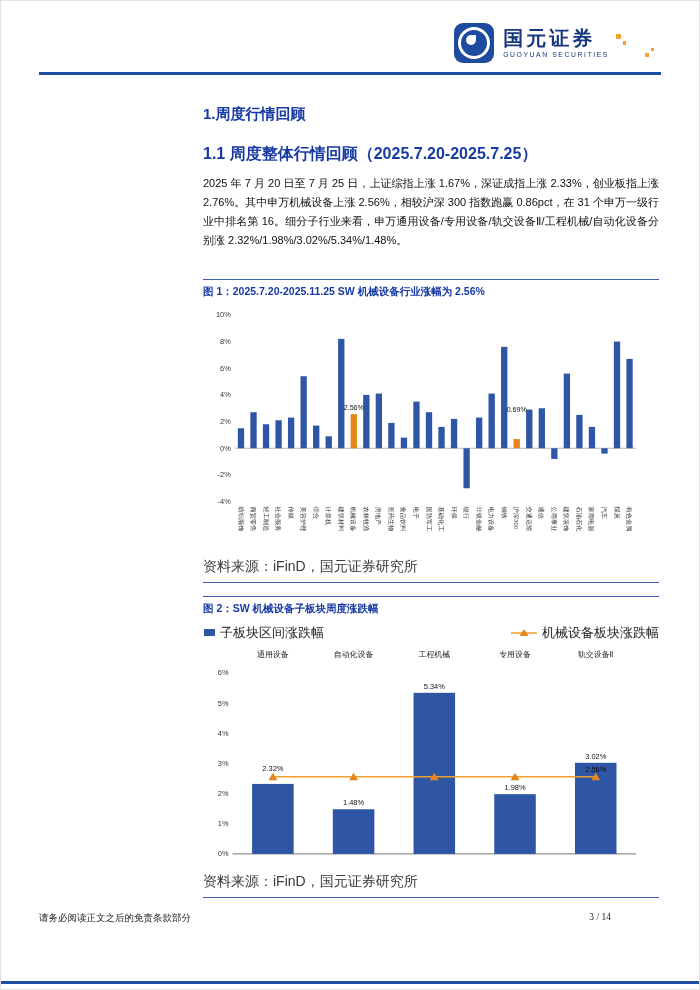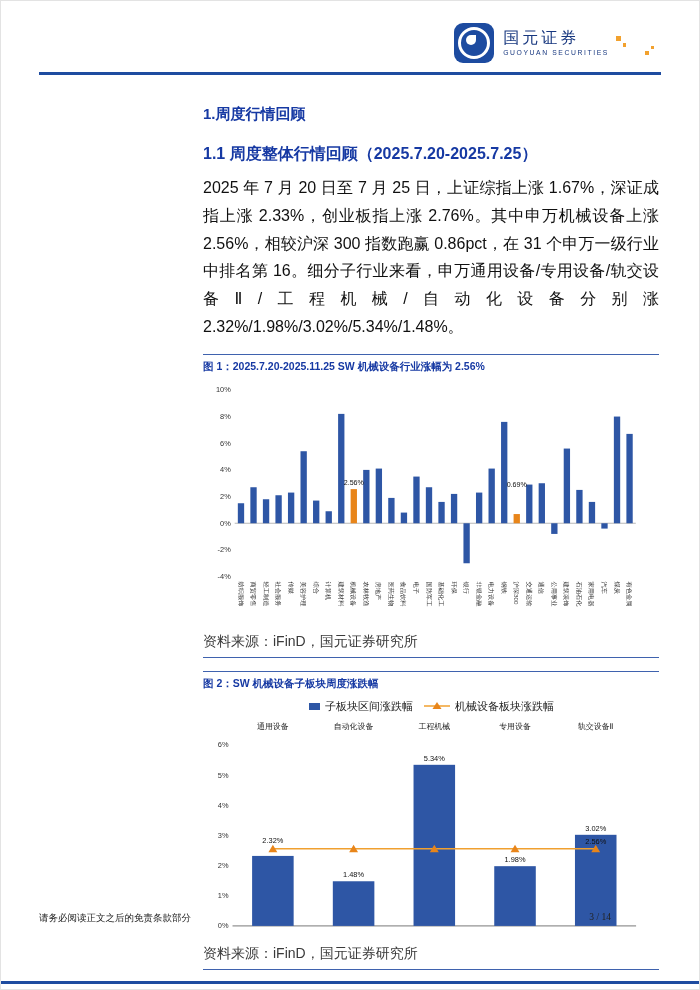--- a/index.html
+++ b/index.html
@@ -5,42 +5,42 @@
   html,body{margin:0;padding:0;background:#d9d9d9;}
   .page{width:700px;height:990px;position:relative;background:#ffffff;margin:0 auto;
         font-family:"Liberation Sans","DejaVu Sans",sans-serif;overflow:hidden;border:1px solid #e3e3e3;box-sizing:border-box;}
 
   
   .brand{position:absolute;top:22px;right:76px;display:flex;align-items:center;gap:9px;}
   .logo-mark{width:40px;height:40px;background:#1d4ba0;border-radius:9px;display:flex;align-items:center;justify-content:center;}
   .logo-ring{width:26px;height:26px;border:3px solid #fff;border-radius:50%;position:relative;}
   .logo-ring::after{content:"";position:absolute;left:5px;top:5px;width:10px;height:10px;background:#fff;border-radius:50% 0 50% 50%;}
   .brand-text{position:relative;padding-right:14px;}
-  .brand-cn{font-size:16px;font-weight:normal;color:#17377f;letter-spacing:3px;line-height:1.05;}
+  .brand-cn{font-size:20px;font-weight:bold;color:#17377f;letter-spacing:3px;line-height:1.05;}
   .brand-en{font-size:6.8px;color:#17377f;letter-spacing:1.6px;margin-top:2px;}
   .deco{position:absolute;background:#f2a12e;}
   .deco.d1{width:5px;height:5px;right:2px;top:6px;}
   .deco.d2{width:3.5px;height:3.5px;right:-3px;top:13px;}
   .deco.d3{width:4px;height:4px;right:-26px;bottom:1px;}
   .deco.d4{width:3px;height:3px;right:-31px;bottom:7px;}
   .top-rule{position:absolute;top:71px;left:38px;right:38px;height:3px;background:#1e4ca0;}
 
   
   .content{position:absolute;left:202px;width:456px;top:88px;}
   .h1{font-size:15px;font-weight:bold;color:#1639a3;margin:16px 0 0;}
   .h2{font-size:16px;font-weight:bold;color:#1639a3;margin:20px 0 9px;}
-  .para{font-size:16px;line-height:1.74;color:#101010;text-align:justify;margin:0 0 13px;}
+  .para{font-size:11px;line-height:1.74;color:#101010;text-align:justify;margin:0 0 28px;}
 
   .figure{border-top:1px solid #3f62ae;border-bottom:1px solid #3f62ae;margin-bottom:13px;}
   .fig-title{font-size:10.5px;font-weight:bold;color:#1639a3;padding:5px 0 6px;}
   .fig-source{font-size:14px;color:#3a3a3a;padding:3px 0 6px;}
   .chart-wrap{margin-left:-14px;}
   svg text{font-family:"Liberation Sans","DejaVu Sans",sans-serif;}
 
-  .legend{display:flex;justify-content:center;align-items:center;gap:10px;font-size:11px;color:#222;margin:2px 0 2px;}
+  .legend{display:flex;justify-content:space-between;align-items:center;gap:10px;font-size:13px;color:#222;margin:2px 0 2px;}
   .legend-item{display:flex;align-items:center;gap:4px;}
 
   
   .footer{position:absolute;left:38px;right:38px;bottom:64px;display:flex;justify-content:space-between;
           font-size:9.5px;color:#222;font-family:Liberation Serif, serif;}
   .page-num{margin-right:50px;}
   .bottom-rule{position:absolute;bottom:5px;left:0;right:0;height:3px;background:#1e4ca0;}
 </style>
 </head>
 <body>

